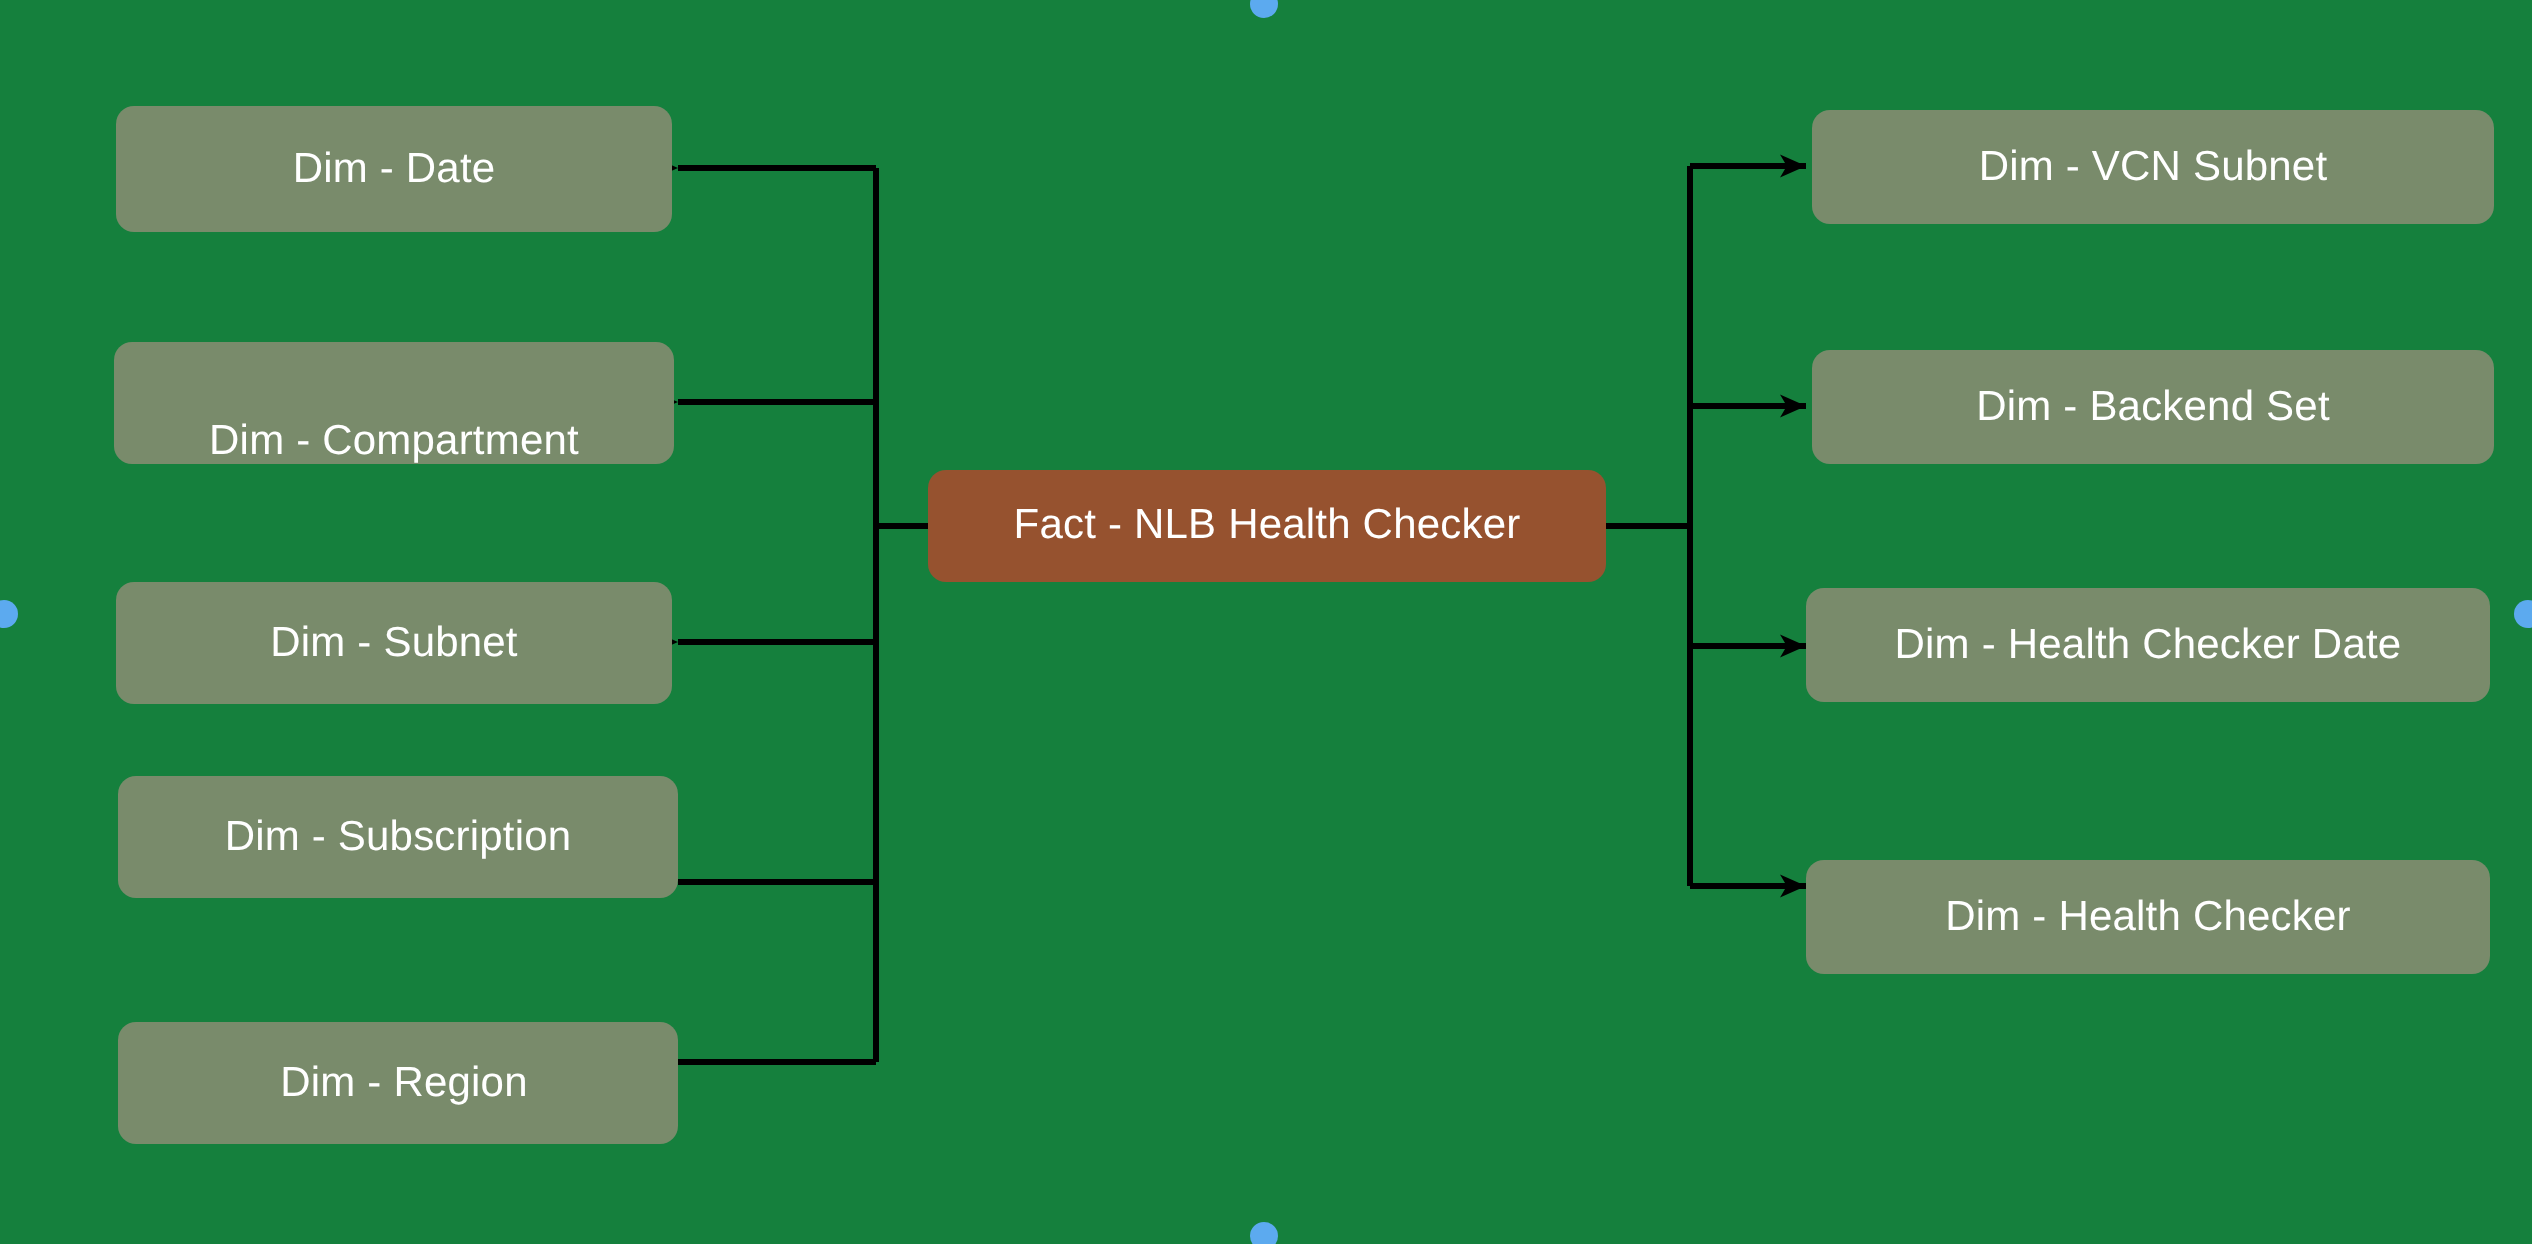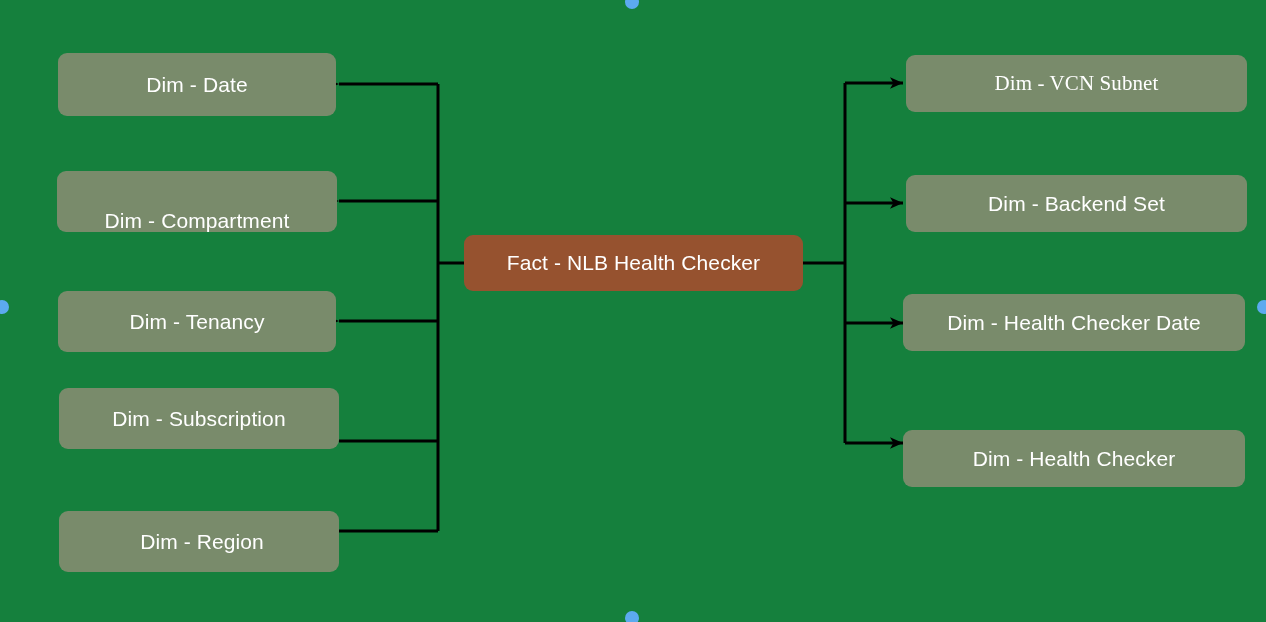--- a/index.html
+++ b/index.html
@@ -92,36 +92,36 @@
   </svg>
 
   <div id="nodes-left">
       <div class="node dim" style="left: 58px; top: 53px; width: 278px; height: 63px;">
         <span>Dim - Date</span>
       </div>
       <div class="node dim" style="left: 57px; top: 171px; width: 280px; height: 61px; align-items: flex-end;">
         <span>Dim - Compartment</span>
       </div>
       <div class="node dim" style="left: 58px; top: 291px; width: 278px; height: 61px;">
-        <span>Dim - Tenancy</span>
+        <span>Dim - Subnet</span>
       </div>
       <div class="node dim" style="left: 59px; top: 388px; width: 280px; height: 61px;">
         <span>Dim - Subscription</span>
       </div>
       <div class="node dim" style="left: 59px; top: 511px; width: 280px; height: 61px; padding-left: 16px;">
         <span>Dim - Region</span>
       </div>
     </div>
   <div id="node-fact-holder">
       <div class="node fact" style="left: 464px; top: 235px; width: 339px; height: 56px;">
         <span>Fact - NLB Health Checker</span>
       </div>
     </div>
   <div id="nodes-right">
-      <div class="node dim" style="left: 906px; top: 55px; width: 341px; height: 57px; font-family: Liberation Serif, serif;">
+      <div class="node dim" style="left: 906px; top: 55px; width: 341px; height: 57px;">
         <span>Dim - VCN Subnet</span>
       </div>
       <div class="node dim" style="left: 906px; top: 175px; width: 341px; height: 57px;">
         <span>Dim - Backend Set</span>
       </div>
       <div class="node dim" style="left: 903px; top: 294px; width: 342px; height: 57px;">
         <span>Dim - Health Checker Date</span>
       </div>
       <div class="node dim" style="left: 903px; top: 414px; width: 342px; height: 57px; margin-top: 16px;">
         <span>Dim - Health Checker</span>

